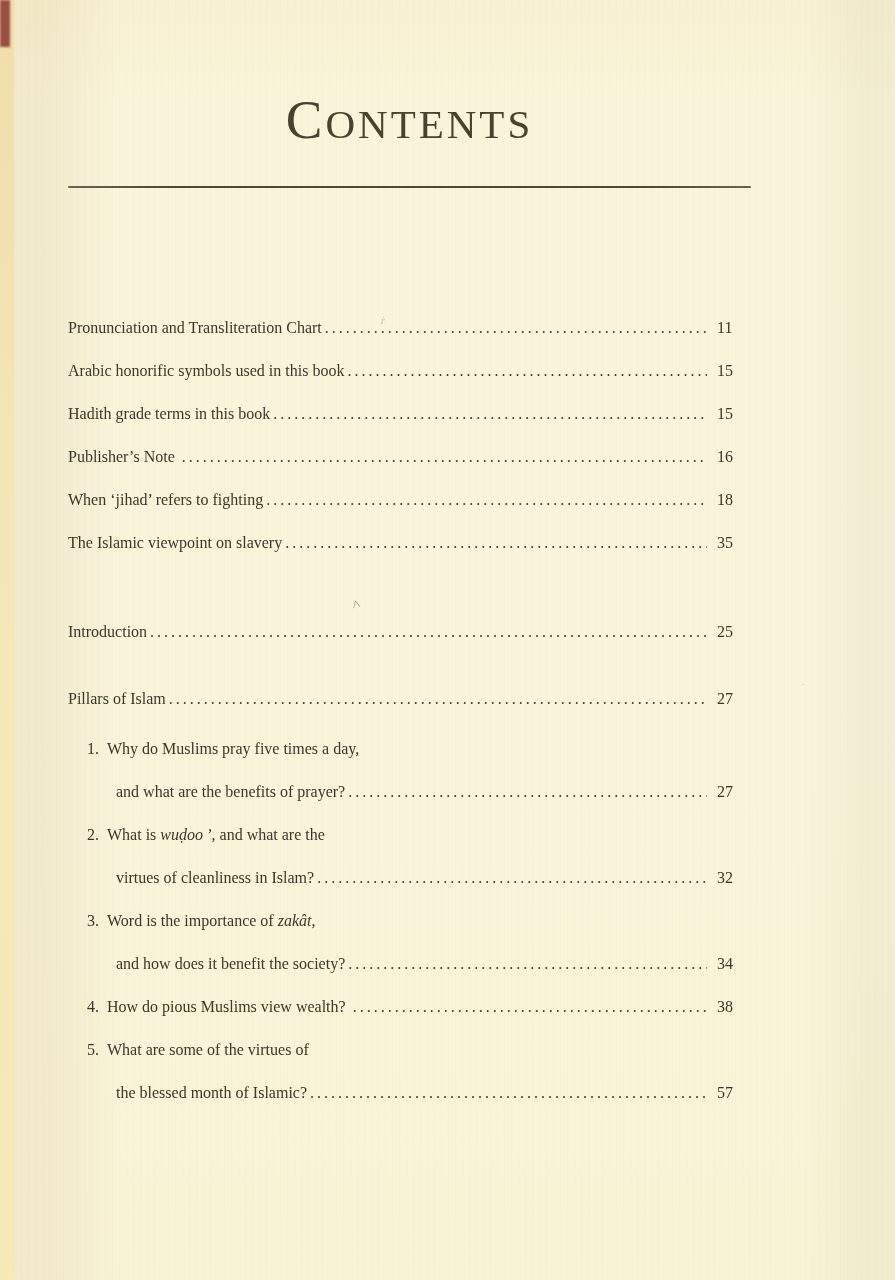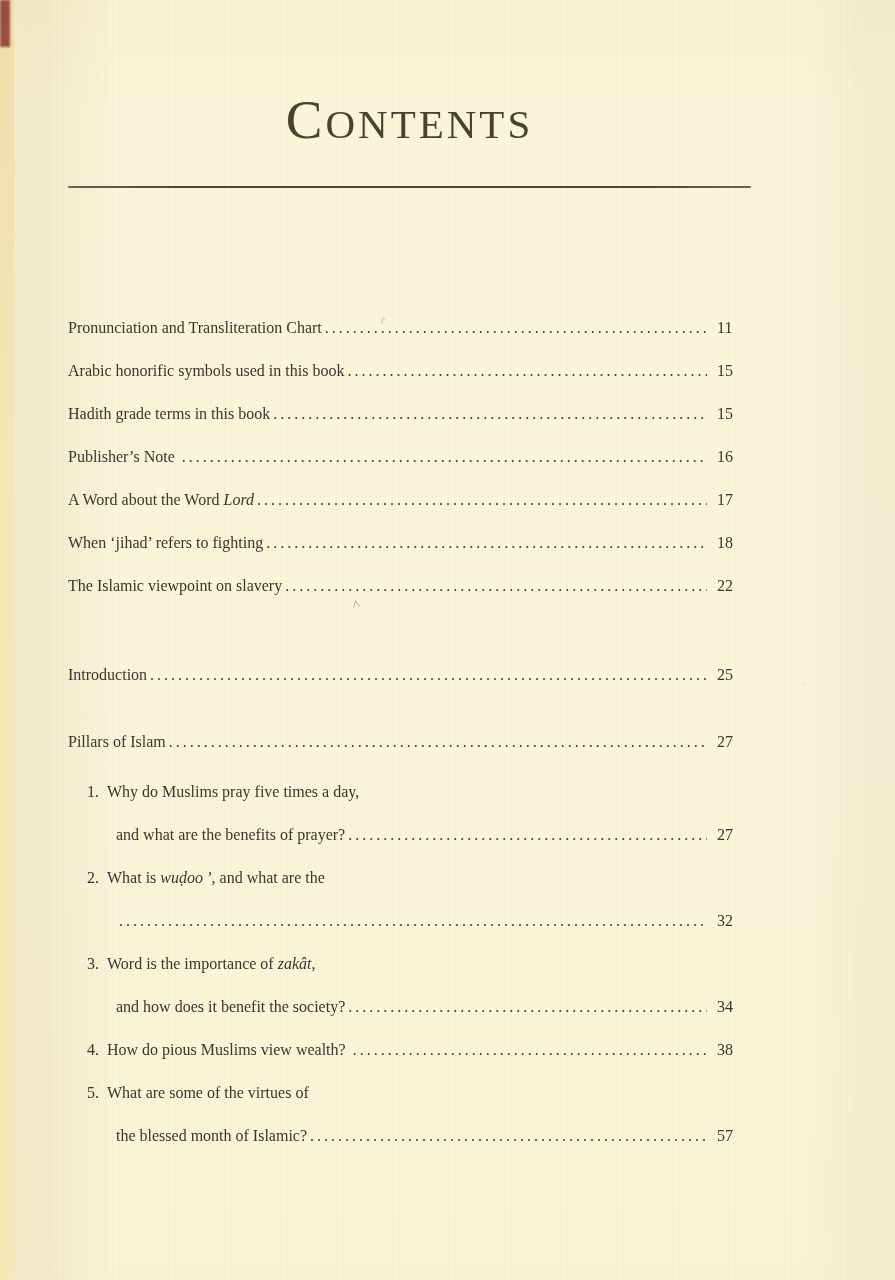--- a/index.html
+++ b/index.html
@@ -152,37 +152,30 @@
         </div>
         <div class="entry">
           <div class="line first">
             <span class="txt"><span>Publisher’s Note </span></span>
             <span class="leader"></span>
             <span class="pagenum">16</span>
           </div>
         </div>
         <div class="entry">
           <div class="line first">
-            <span class="txt"><span>A Word about the Word </span><i>Lord</i></span>
-            <span class="leader"></span>
-            <span class="pagenum">17</span>
-          </div>
-        </div>
-        <div class="entry">
-          <div class="line first">
             <span class="txt"><span>When ‘jihad’ refers to fighting</span></span>
             <span class="leader"></span>
             <span class="pagenum">18</span>
           </div>
         </div>
         <div class="entry">
           <div class="line first">
             <span class="txt"><span>The Islamic viewpoint on slavery</span></span>
             <span class="leader"></span>
-            <span class="pagenum">22</span>
+            <span class="pagenum">35</span>
           </div>
         </div>
         <div class="entry gap-large">
           <div class="line first">
             <span class="txt"><span>Introduction</span></span>
             <span class="leader"></span>
             <span class="pagenum">25</span>
           </div>
         </div>
         <div class="entry gap-small">
@@ -202,20 +195,21 @@
             <span class="leader"></span>
             <span class="pagenum">27</span>
           </div>
         </div>
         <div class="entry sub">
           <div class="line first">
             <span class="num">2.</span>
             <span class="txt"><span>What is </span><i>wuḍoo ’</i><span>, and what are the</span></span>
           </div>
           <div class="line cont">
+            <span class="txt"><span>virtues of cleanliness in Islam?</span></span>
             <span class="leader"></span>
             <span class="pagenum">32</span>
           </div>
         </div>
         <div class="entry sub">
           <div class="line first">
             <span class="num">3.</span>
             <span class="txt"><span>Word is the importance of </span><i>zakât</i><span>,</span></span>
           </div>
           <div class="line cont">

